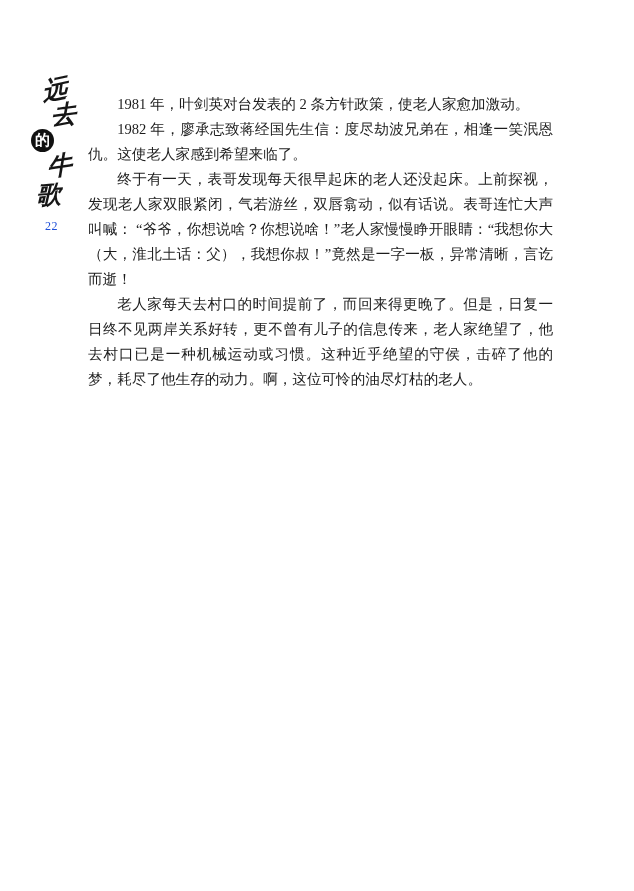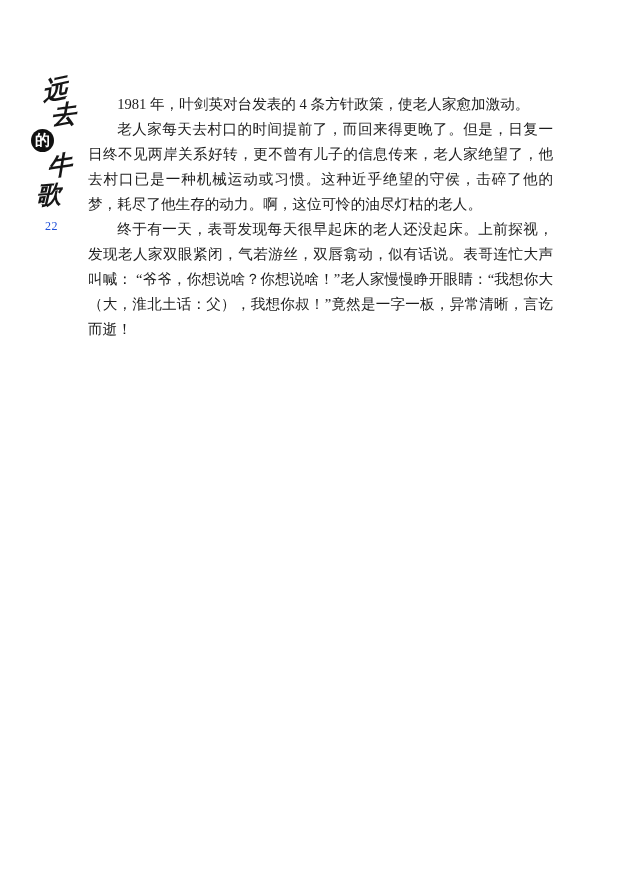--- a/index.html
+++ b/index.html
@@ -91,18 +91,19 @@
     <span class="cchar c0">远</span>
     <span class="cchar c1">去</span>
     <span class="cchar c2 circled">的</span>
     <span class="cchar c3">牛</span>
     <span class="cchar c4">歌</span>
   </div>
 
   <div class="pagenum">22</div>
 
   <div class="text">
-    <p>1981 年，叶剑英对台发表的 4 条方针政策，使老人家愈加激动。</p>
+    <p>1981 年，叶剑英对台发表的 2 条方针政策，使老人家愈加激动。</p>
+    <p>1982 年，廖承志致蒋经国先生信：度尽劫波兄弟在，相逢一笑泯恩仇。这使老人家感到希望来临了。</p>
+    <p>终于有一天，表哥发现每天很早起床的老人还没起床。上前探视，发现老人家双眼紧闭，气若游丝，双唇翕动，似有话说。表哥连忙大声叫喊： “爷爷，你想说啥？你想说啥！”老人家慢慢睁开眼睛：“我想你大（大，淮北土话：父），我想你叔！”竟然是一字一板，异常清晰，言讫而逝！</p>
     <p>老人家每天去村口的时间提前了，而回来得更晚了。但是，日复一日终不见两岸关系好转，更不曾有儿子的信息传来，老人家绝望了，他去村口已是一种机械运动或习惯。这种近乎绝望的守侯，击碎了他的梦，耗尽了他生存的动力。啊，这位可怜的油尽灯枯的老人。</p>
-    <p>终于有一天，表哥发现每天很早起床的老人还没起床。上前探视，发现老人家双眼紧闭，气若游丝，双唇翕动，似有话说。表哥连忙大声叫喊： “爷爷，你想说啥？你想说啥！”老人家慢慢睁开眼睛：“我想你大（大，淮北土话：父），我想你叔！”竟然是一字一板，异常清晰，言讫而逝！</p>
   </div>
 
 </div>
 
 </body></html>

